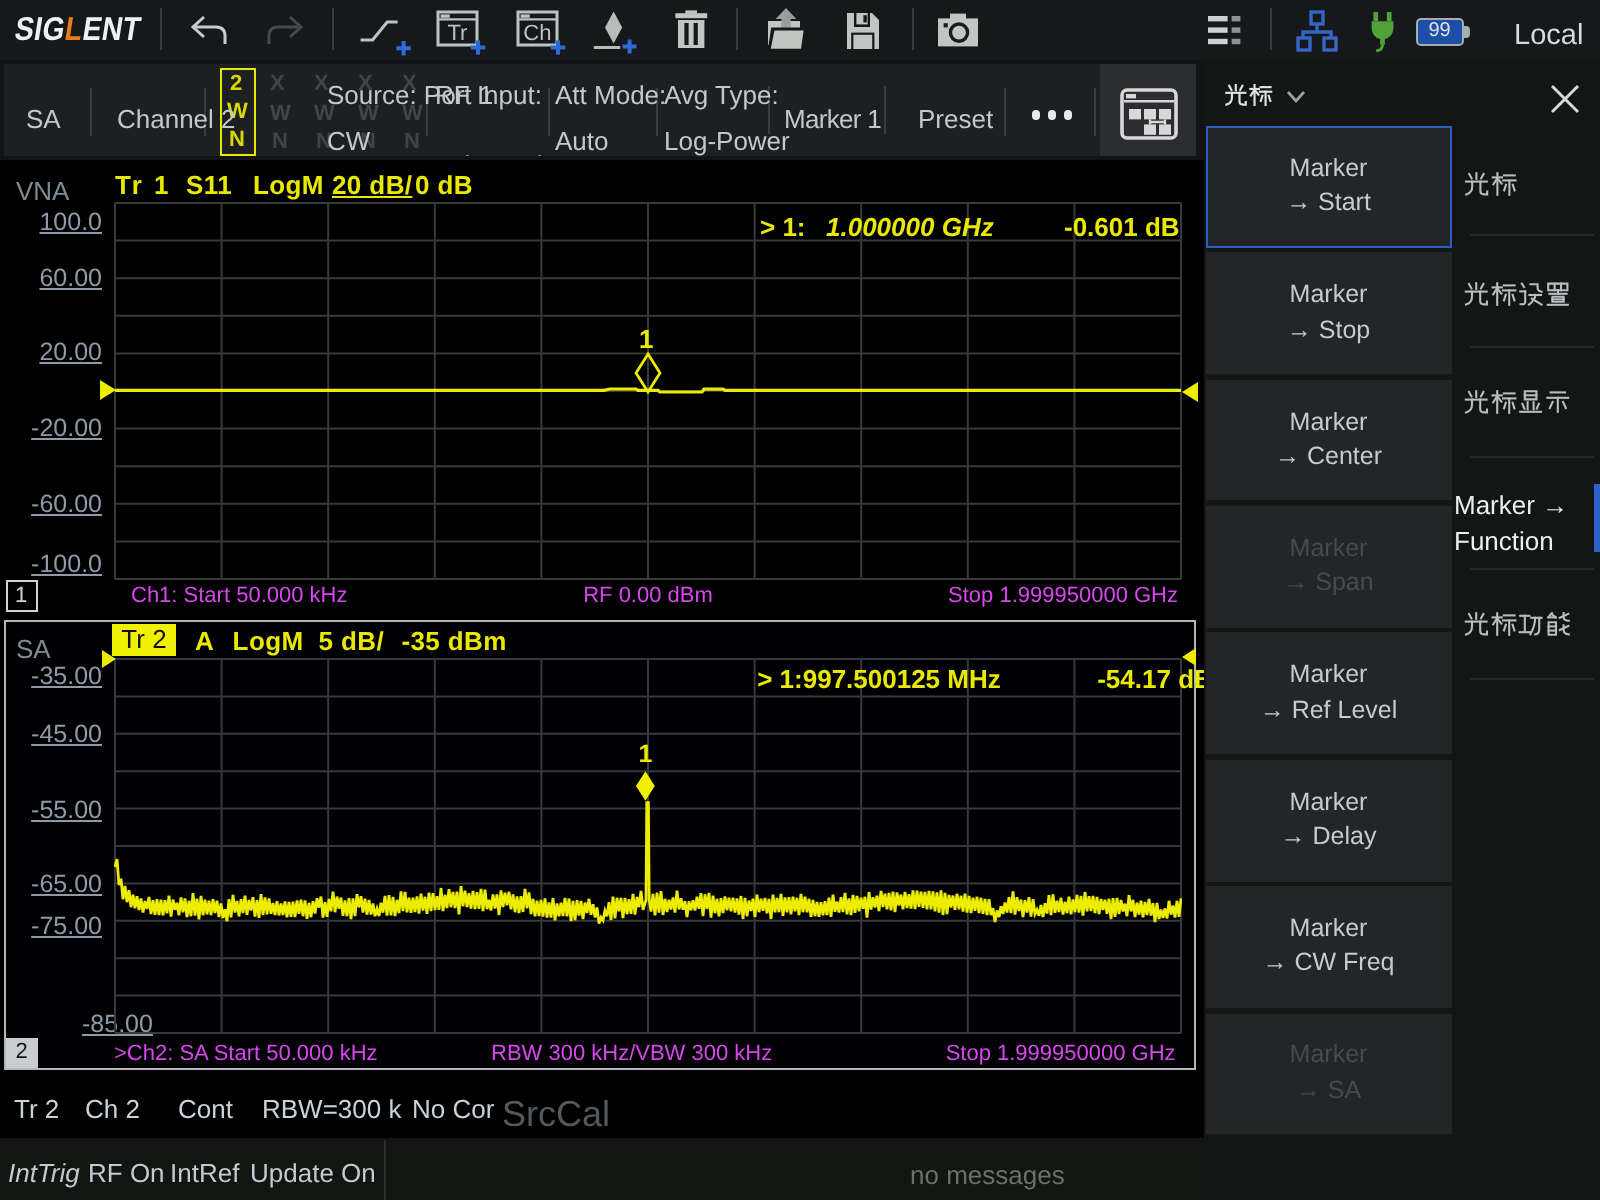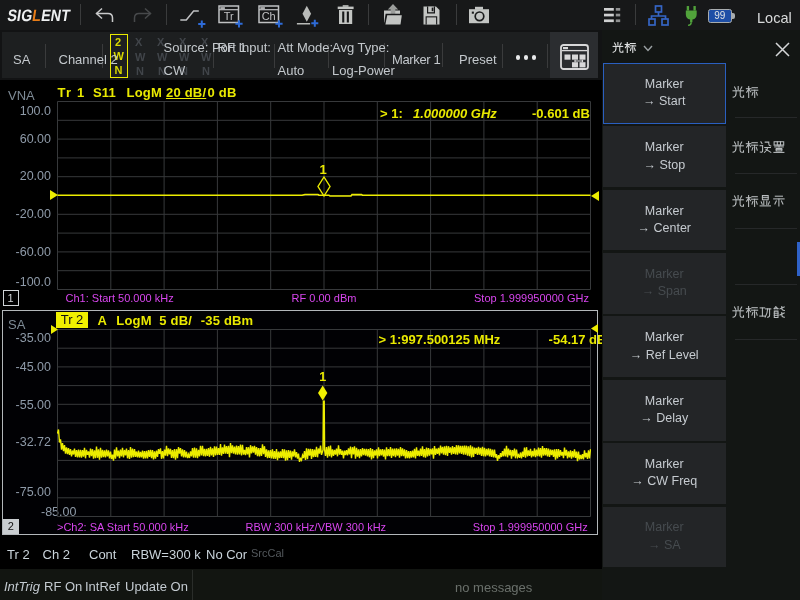--- a/index.html
+++ b/index.html
@@ -13,21 +13,21 @@
 .chl { position:absolute; font-size:11px; line-height:11px; color:#41454a; font-weight:bold; }
 #panel { position:absolute; left:602px; top:30px; width:212px; height:570px; background:#131614; }
 .btn { position:absolute; left:0.5px; width:123.5px; height:60.8px; background:#232527;
   display:flex; flex-direction:column; align-items:center; justify-content:center;
   font-size:12.5px; line-height:17.5px; color:#c6cbd0; text-align:center; }
 .btn.dis { color:#464b4f; }
 .tab { position:absolute; left:125px; width:73px; font-size:13px; line-height:15px; color:#b9bdbf; }
 .sep { position:absolute; left:133px; width:62px; height:1px; background:#262829; }
 .badge { position:absolute; font-size:11px; line-height:15px; text-align:center; }
 .ftr { position:absolute; font-size:11px; line-height:13px; color:#d946ef; white-space:pre; }
-.ylab { position:absolute; width:51px; text-align:right; font-size:12.5px; line-height:12px; color:#8e9aa8; }
+.ylab { position:absolute; width:51px; text-align:right; font-size:12.5px; line-height:12px; color:#8e9aa8;text-decoration:underline; }
 .mkr { position:absolute; font-size:13px; font-weight:bold; line-height:13px; color:#e9e900; white-space:pre; }
 .hdr { position:absolute; font-size:13px; font-weight:bold; line-height:14px; color:#e9e900; white-space:pre; letter-spacing:0.2px; }
 .dot { position:absolute; width:4.6px; height:4.6px; border-radius:50%; background:#e8e9ea; top:23.3px; }
 </style></head>
 <body>
 
 <div id="topbar">
  <div class="abs" style="left:6px;top:5.5px;font-size:16.5px;font-weight:bold;color:#eef0f1;transform:skewX(-9deg) scaleX(0.86);transform-origin:0 100%;letter-spacing:0.2px;">SIG<span style="color:#e87d18;">L</span>ENT</div>
  <div class="div1" style="left:80px;top:4px;height:21px;"></div>
  <svg class="abs" style="left:94px;top:7px;" width="20" height="16" viewBox="0 0 20 16">
@@ -210,22 +210,22 @@
 <div class="abs" style="left:2px;top:310px;width:595.5px;height:225px;border:1px solid #b3b7ba;background:#010104;"></div>
 <div class="abs" style="left:8px;top:317px;font-size:13px;color:#7e8b96;">SA</div>
 <div class="abs" style="left:56px;top:311.5px;width:32px;height:16px;background:#f0f000;color:#111;font-size:13px;line-height:16px;text-align:center;">Tr 2</div>
 <div class="hdr" style="left:97.5px;top:313.5px;">A</div>
 <div class="hdr" style="left:116.3px;top:313.5px;">LogM</div>
 <div class="hdr" style="left:159.3px;top:313.5px;">5 dB/</div>
 <div class="hdr" style="left:200.7px;top:313.5px;">-35 dBm</div>
 <div class="ylab" style="top:331.5px;">-35.00</div>
 <div class="ylab" style="top:361.3px;">-45.00</div>
 <div class="ylab" style="top:398.6px;">-55.00</div>
-<div class="ylab" style="top:435.9px;">-32.72</div>
-<div class="ylab" style="top:486px;">-75.00</div>
+<div class="ylab" style="top:435.9px;">-65.00</div>
+<div class="ylab" style="top:457px;">-75.00</div>
 <div class="ylab" style="top:505.5px;padding-left:41px;">-85.00</div>
 <svg class="abs" style="left:57px;top:329px;" width="534" height="188" viewBox="0 0 534 188">
   <path d="M0.5 0.5V187.5 M53.8 0.5V187.5 M107.1 0.5V187.5 M160.4 0.5V187.5 M213.7 0.5V187.5 M267.0 0.5V187.5 M320.3 0.5V187.5 M373.6 0.5V187.5 M426.9 0.5V187.5 M480.2 0.5V187.5 M533.5 0.5V187.5 M0.5 0.5H533.5 M0.5 19.2H533.5 M0.5 37.9H533.5 M0.5 56.6H533.5 M0.5 75.3H533.5 M0.5 94.0H533.5 M0.5 112.7H533.5 M0.5 131.4H533.5 M0.5 150.1H533.5 M0.5 168.8H533.5 M0.5 187.5H533.5" stroke="#37393b" stroke-width="1" fill="none"></path>
   <polyline points="0.5,104.5 1.5,100.5 2.5,113.5 3.5,110.3 4.5,120.7 5.5,114.0 6.5,122.1 7.5,116.1 8.5,124.6 9.5,118.4 10.5,125.1 11.5,119.1 12.5,126.0 13.5,120.2 14.5,127.3 15.5,121.5 16.5,125.5 17.5,119.5 18.5,128.0 19.5,121.1 20.5,128.4 21.5,120.6 22.5,128.5 23.5,120.8 24.5,128.7 25.5,121.1 26.5,127.7 27.5,118.8 28.5,129.3 29.5,120.8 30.5,125.9 31.5,122.4 32.5,128.6 33.5,119.7 34.5,127.2 35.5,120.2 36.5,129.6 37.5,121.4 38.5,129.1 39.5,117.6 40.5,128.8 41.5,120.3 42.5,130.7 43.5,118.9 44.5,128.6 45.5,120.9 46.5,128.1 47.5,121.3 48.5,128.5 49.5,120.6 50.5,127.5 51.5,121.3 52.5,129.5 53.5,122.7 54.5,130.0 55.5,125.6 56.5,131.6 57.5,120.6 58.5,129.7 59.5,118.4 60.5,127.3 61.5,121.5 62.5,129.2 63.5,120.6 64.5,127.5 65.5,118.8 66.5,128.4 67.5,121.0 68.5,126.3 69.5,119.6 70.5,129.3 71.5,121.1 72.5,129.9 73.5,118.1 74.5,128.6 75.5,119.7 76.5,128.2 77.5,120.2 78.5,127.9 79.5,122.5 80.5,128.5 81.5,121.6 82.5,128.7 83.5,122.8 84.5,128.5 85.5,121.7 86.5,129.6 87.5,122.0 88.5,129.4 89.5,121.9 90.5,129.5 91.5,121.2 92.5,127.9 93.5,120.8 94.5,129.1 95.5,121.2 96.5,130.4 97.5,122.4 98.5,129.6 99.5,121.6 100.5,127.8 101.5,120.1 102.5,124.8 103.5,119.3 104.5,129.8 105.5,122.1 106.5,129.4 107.5,120.5 108.5,126.7 109.5,116.8 110.5,127.1 111.5,119.3 112.5,125.4 113.5,119.8 114.5,128.9 115.5,121.2 116.5,129.1 117.5,120.1 118.5,130.6 119.5,120.2 120.5,129.1 121.5,118.1 122.5,124.7 123.5,119.1 124.5,127.3 125.5,120.4 126.5,128.3 127.5,121.0 128.5,128.3 129.5,122.7 130.5,129.1 131.5,125.4 132.5,129.0 133.5,122.4 134.5,127.3 135.5,119.0 136.5,128.8 137.5,118.6 138.5,128.7 139.5,119.4 140.5,129.1 141.5,120.9 142.5,127.5 143.5,116.7 144.5,126.5 145.5,116.9 146.5,127.2 147.5,119.9 148.5,127.4 149.5,119.9 150.5,127.0 151.5,119.2 152.5,127.8 153.5,117.8 154.5,126.3 155.5,119.4 156.5,127.9 157.5,117.3 158.5,126.5 159.5,117.6 160.5,126.0 161.5,119.1 162.5,125.9 163.5,115.0 164.5,126.6 165.5,118.4 166.5,125.0 167.5,115.6 168.5,124.6 169.5,117.0 170.5,125.0 171.5,116.8 172.5,128.2 173.5,114.1 174.5,124.1 175.5,116.3 176.5,124.6 177.5,117.6 178.5,125.3 179.5,116.5 180.5,125.6 181.5,117.1 182.5,125.4 183.5,115.5 184.5,126.5 185.5,115.8 186.5,125.6 187.5,120.9 188.5,126.2 189.5,118.2 190.5,125.3 191.5,118.2 192.5,128.5 193.5,116.2 194.5,124.5 195.5,117.4 196.5,123.6 197.5,116.9 198.5,125.7 199.5,118.2 200.5,127.1 201.5,119.2 202.5,127.5 203.5,119.1 204.5,127.0 205.5,115.4 206.5,125.2 207.5,117.2 208.5,128.0 209.5,120.4 210.5,129.2 211.5,121.4 212.5,129.0 213.5,121.0 214.5,129.3 215.5,120.2 216.5,129.8 217.5,122.2 218.5,129.8 219.5,120.0 220.5,131.2 221.5,122.7 222.5,129.2 223.5,122.4 224.5,129.0 225.5,120.0 226.5,129.2 227.5,120.3 228.5,131.6 229.5,121.4 230.5,131.2 231.5,121.1 232.5,128.8 233.5,121.5 234.5,130.6 235.5,122.3 236.5,127.5 237.5,120.4 238.5,128.4 239.5,123.1 240.5,129.7 241.5,124.7 242.5,132.8 243.5,129.7 244.5,131.2 245.5,126.3 246.5,129.1 247.5,122.1 248.5,131.0 249.5,119.3 250.5,130.2 251.5,119.9 252.5,126.7 253.5,119.9 254.5,130.0 255.5,120.0 256.5,128.1 257.5,120.6 258.5,127.9 259.5,117.9 260.5,128.3 261.5,119.5 262.5,124.6 263.5,116.5 264.5,125.9 266.0,121.0 266.4,72.3 267.2,72.3 267.6,121.0 268.5,126.8 269.5,118.0 270.5,128.7 271.5,117.3 272.5,127.3 273.5,116.6 274.5,128.5 275.5,120.4 276.5,127.0 277.5,120.9 278.5,125.7 279.5,119.7 280.5,127.3 281.5,116.3 282.5,125.7 283.5,120.1 284.5,125.9 285.5,121.6 286.5,129.5 287.5,121.7 288.5,126.1 289.5,121.1 290.5,126.3 291.5,119.4 292.5,125.4 293.5,117.6 294.5,129.1 295.5,118.2 296.5,125.5 297.5,117.4 298.5,129.8 299.5,118.8 300.5,127.6 301.5,120.4 302.5,129.2 303.5,120.1 304.5,127.5 305.5,119.2 306.5,126.2 307.5,119.9 308.5,126.6 309.5,119.8 310.5,127.3 311.5,120.2 312.5,128.3 313.5,119.0 314.5,130.5 315.5,120.0 316.5,129.1 317.5,121.3 318.5,126.5 319.5,120.3 320.5,129.5 321.5,118.3 322.5,127.1 323.5,120.4 324.5,126.4 325.5,120.0 326.5,127.6 327.5,120.5 328.5,130.5 329.5,118.3 330.5,127.2 331.5,120.0 332.5,127.1 333.5,118.0 334.5,128.9 335.5,119.7 336.5,127.2 337.5,119.6 338.5,128.2 339.5,119.3 340.5,126.6 341.5,119.9 342.5,128.6 343.5,118.0 344.5,127.1 345.5,119.4 346.5,127.1 347.5,120.4 348.5,129.4 349.5,121.0 350.5,129.1 351.5,122.0 352.5,129.4 353.5,122.1 354.5,128.6 355.5,121.6 356.5,128.5 357.5,119.8 358.5,129.4 359.5,118.3 360.5,126.9 361.5,121.7 362.5,127.3 363.5,119.6 364.5,127.0 365.5,117.4 366.5,128.2 367.5,120.2 368.5,128.6 369.5,118.5 370.5,127.4 371.5,119.0 372.5,126.6 373.5,119.8 374.5,125.4 375.5,119.4 376.5,129.8 377.5,117.0 378.5,125.8 379.5,119.6 380.5,124.8 381.5,118.9 382.5,126.5 383.5,116.5 384.5,124.5 385.5,117.9 386.5,125.7 387.5,117.4 388.5,126.2 389.5,116.8 390.5,127.0 391.5,117.2 392.5,123.8 393.5,118.3 394.5,125.7 395.5,117.0 396.5,125.0 397.5,118.1 398.5,125.3 399.5,116.2 400.5,125.6 401.5,116.3 402.5,124.4 403.5,116.8 404.5,124.9 405.5,116.9 406.5,125.7 407.5,116.5 408.5,125.7 409.5,116.7 410.5,126.7 411.5,117.2 412.5,127.3 413.5,116.2 414.5,128.5 415.5,117.5 416.5,128.0 417.5,118.5 418.5,124.8 419.5,118.8 420.5,125.9 421.5,117.9 422.5,125.7 423.5,118.9 424.5,126.8 425.5,117.8 426.5,127.3 427.5,118.9 428.5,127.5 429.5,119.8 430.5,126.4 431.5,119.4 432.5,127.5 433.5,119.9 434.5,127.9 435.5,120.5 436.5,128.5 437.5,120.6 438.5,128.6 439.5,125.1 440.5,132.0 441.5,126.2 442.5,129.6 443.5,124.1 444.5,128.0 445.5,122.2 446.5,127.3 447.5,119.6 448.5,127.5 449.5,116.7 450.5,128.3 451.5,119.6 452.5,126.5 453.5,120.8 454.5,129.6 455.5,121.1 456.5,127.3 457.5,119.6 458.5,129.3 459.5,120.6 460.5,128.0 461.5,125.9 462.5,128.9 463.5,123.5 464.5,129.5 465.5,122.6 466.5,127.8 467.5,118.6 468.5,128.6 469.5,118.2 470.5,127.4 471.5,121.4 472.5,127.0 473.5,119.9 474.5,128.3 475.5,121.9 476.5,127.5 477.5,119.3 478.5,128.2 479.5,120.7 480.5,127.1 481.5,118.5 482.5,127.3 483.5,119.0 484.5,128.8 485.5,117.0 486.5,126.7 487.5,119.1 488.5,126.5 489.5,119.0 490.5,127.5 491.5,119.5 492.5,128.0 493.5,120.5 494.5,126.0 495.5,120.9 496.5,127.9 497.5,120.4 498.5,130.6 499.5,120.1 500.5,129.4 501.5,120.0 502.5,128.0 503.5,121.0 504.5,126.7 505.5,122.8 506.5,129.1 507.5,118.6 508.5,126.7 509.5,120.9 510.5,129.5 511.5,122.3 512.5,128.3 513.5,121.3 514.5,129.7 515.5,122.0 516.5,128.5 517.5,120.4 518.5,128.8 519.5,122.6 520.5,132.1 521.5,122.5 522.5,130.5 523.5,125.8 524.5,130.0 525.5,125.2 526.5,130.3 527.5,121.4 528.5,128.3 529.5,123.8 530.5,129.8 531.5,121.4 532.5,129.4 533.5,120.2" fill="none" stroke="#eded00" stroke-width="1.4"></polyline>
   <path d="M265.7 56.6 L270.4 64 L265.7 71.4 L261 64 Z" fill="#f0f000"></path>
 </svg>
 <svg class="abs" style="left:51px;top:324.5px;" width="7" height="9" viewBox="0 0 7 9">
     <path d="M0 0 L7 4.5 L0 9 Z" fill="#ecec00"></path>
   </svg>
 <svg class="abs" style="left:591px;top:323.5px;" width="7" height="9" viewBox="0 0 7 9">
@@ -237,21 +237,21 @@
 <div class="ftr" style="left:57px;top:520.5px;">&gt;Ch2: SA Start 50.000 kHz</div>
 <div class="ftr" style="left:245.5px;top:520.5px;">RBW 300 kHz/VBW 300 kHz</div>
 <div class="ftr" style="left:457.8px;top:520.5px;width:130px;text-align:right;">Stop 1.999950000 GHz</div>
 <div class="badge" style="left:2.5px;top:518.5px;width:16.5px;height:15.5px;background:#c9cdd0;color:#111;">2</div>
 
 <div class="abs" style="left:7px;top:547px;font-size:13px;color:#c9d3da;">Tr 2</div>
 <div class="abs" style="left:42.5px;top:547px;font-size:13px;color:#c9d3da;">Ch 2</div>
 <div class="abs" style="left:89px;top:547px;font-size:13px;color:#c9d3da;">Cont</div>
 <div class="abs" style="left:131px;top:547px;font-size:13px;color:#c9d3da;">RBW=300 k</div>
 <div class="abs" style="left:206px;top:547px;font-size:13px;color:#c9d3da;">No Cor</div>
-<div class="abs" style="left:251px;top:547px;font-size:11px;color:#53585c;">SrcCal</div>
+<div class="abs" style="left:251px;top:547px;font-size:18px;color:#53585c;">SrcCal</div>
 
 <div class="abs" style="left:0;top:569px;width:800px;height:31px;background:#121511;"></div>
 <div class="abs" style="left:4px;top:579px;font-size:13px;color:#c3cad0;font-style:italic;">IntTrig</div>
 <div class="abs" style="left:44px;top:579px;font-size:13px;color:#c3cad0;">RF On</div>
 <div class="abs" style="left:85px;top:579px;font-size:13px;color:#c3cad0;">IntRef</div>
 <div class="abs" style="left:125px;top:579px;font-size:13px;color:#c3cad0;">Update On</div>
 <div class="abs" style="left:192px;top:570px;width:1px;height:30px;background:#2a2d2a;"></div>
 <div class="abs" style="left:455px;top:580px;font-size:13px;color:#6a706b;">no messages</div>
 
 <div id="panel">
@@ -384,20 +384,21 @@
       <path d="M1.9 6.9 L2.9 9.3" transform="translate(27.20 0)"></path>
       <path d="M10.1 6.9 L9.1 9.3" transform="translate(27.20 0)"></path>
       <path d="M0.8 10.9 H11.2" transform="translate(27.20 0)"></path>
       <path d="M2.4 1.2 H9.6" transform="translate(40.80 0)"></path>
       <path d="M0.8 3.9 H11.2" transform="translate(40.80 0)"></path>
       <path d="M6 3.9 V10.9" transform="translate(40.80 0)"></path>
       <path d="M3.4 6 L2 9" transform="translate(40.80 0)"></path>
       <path d="M8.6 6 L10 9" transform="translate(40.80 0)"></path>
     </svg>
  <div class="sep" style="top:198.1px;"></div>
+ <div class="tab" style="top:214.2px;color:#eceeef;line-height:17.6px;">Marker →<br>Function</div>
  <div class="sep" style="top:253.8px;"></div>
  <svg class="abs" style="left:129.5px;top:275.5px;" width="55" height="14" viewBox="0 0 54.80 14.00" fill="none" stroke="#b9bdbf" stroke-width="1.05" stroke-linecap="square">
       <path d="M6 0.6 V3.4" transform="translate(0.00 0)"></path>
       <path d="M2.4 1 L3.6 3.2" transform="translate(0.00 0)"></path>
       <path d="M9.6 1 L8.4 3.2" transform="translate(0.00 0)"></path>
       <path d="M0.8 4.8 H11.2" transform="translate(0.00 0)"></path>
       <path d="M3.9 4.8 V7.2 Q3.9 10.4 0.9 11.2" transform="translate(0.00 0)"></path>
       <path d="M8 4.8 V9.4 Q8 11.2 9.8 11.2 H11.4 V9.8" transform="translate(0.00 0)"></path>
       <path d="M0.6 2.7 H5.2" transform="translate(13.60 0)"></path>
       <path d="M2.9 0.6 V11.4" transform="translate(13.60 0)"></path>

